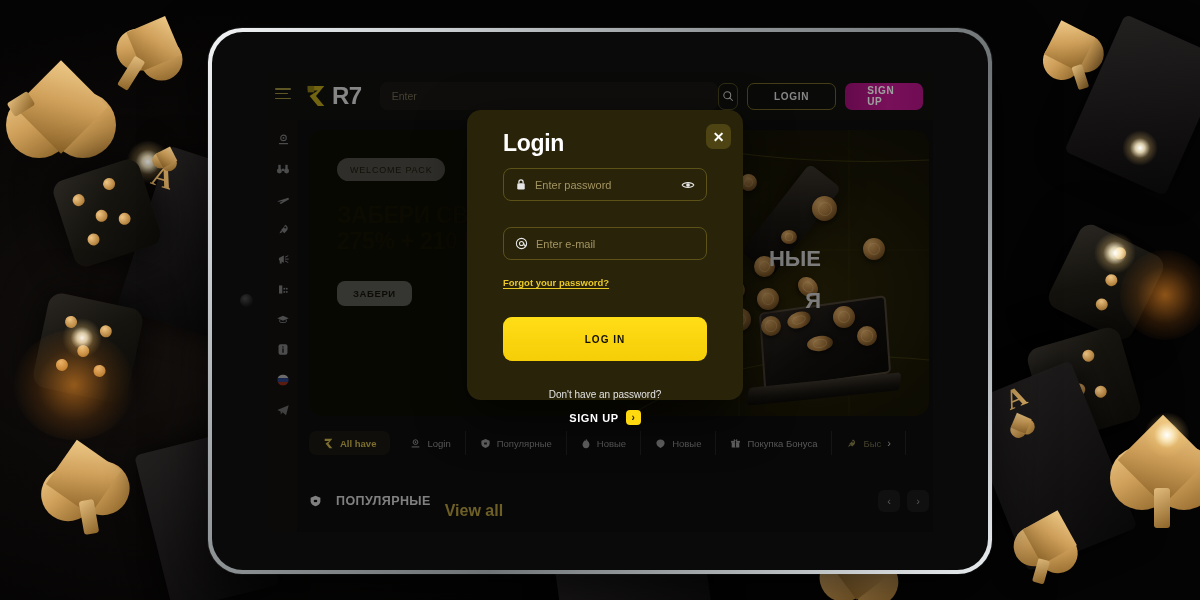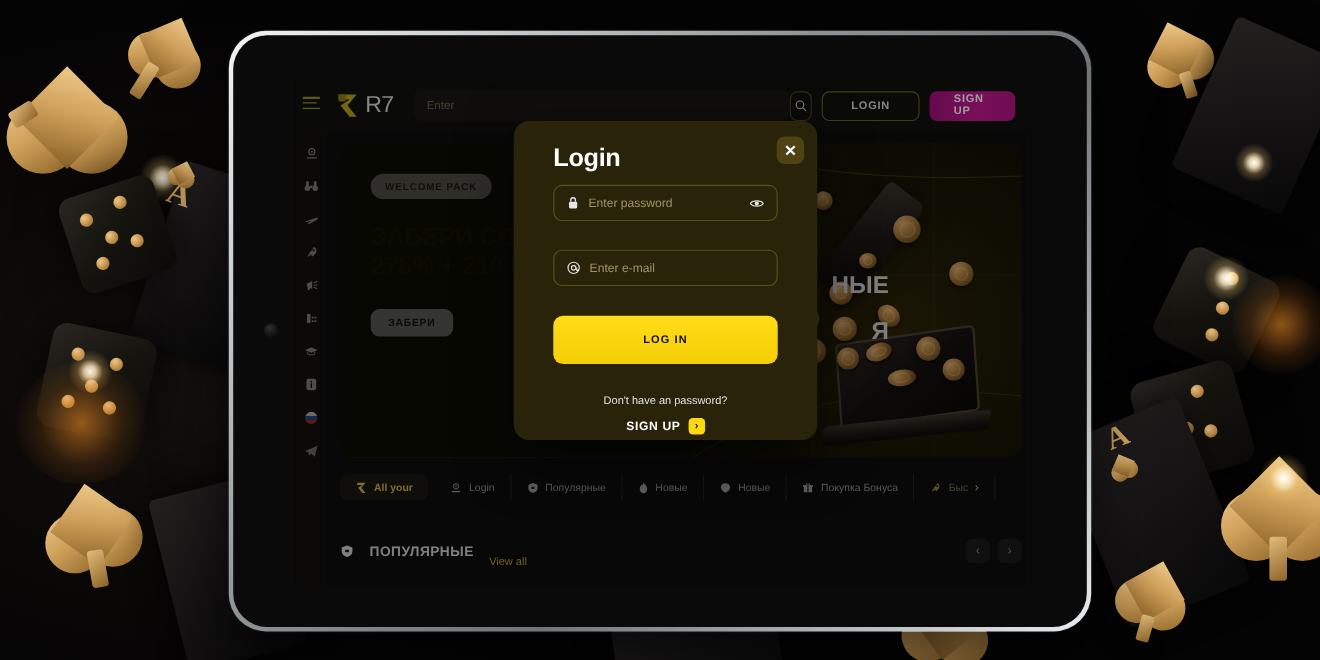--- a/index.html
+++ b/index.html
@@ -113,21 +113,21 @@
     z-index: 5;
   }
   .burger { width: 18px; height: 12px; position: absolute; left: 6px; top: 16px; }
   .burger i { display:block; height:1.6px; background:#9a8c3e; margin-bottom:3.2px; border-radius:2px; }
   .burger i:nth-child(1){ width:16px; }
   .burger i:nth-child(2){ width:13px; }
   .burger i:nth-child(3){ width:16px; }
 
   .logo { display:flex; align-items:center; gap:5px; margin-left: 8px; }
   .logo-mark { width: 22px; height: 24px; }
-  .logo-text { color:#d8d8d8; font-size:21px; font-weight:normal; letter-spacing:-0.5px; }
+  .logo-text { color:#d8d8d8; font-size:24px; font-weight:bold; letter-spacing:-0.5px; }
 
   .searchbar {
     margin-left: 18px;
     width: 380px; height: 28px;
     background: #191814;
     border-radius: 7px;
     display: flex; align-items: center;
     padding: 0 12px;
     color: #6d6751; font-size: 10.5px;
   }
@@ -170,34 +170,34 @@
     border-radius: 14px; overflow: hidden;
     background:
       radial-gradient(ellipse 320px 300px at 82% 58%, #2b2509 0%, #1a1706 40%, #0e0d05 75%),
       linear-gradient(100deg, #8e8508 0%, #8a8109 30%, #6a6207 47%, #2a2706 62%, #121005 80%, #0b0a04 100%);
   }
   .banner-lines { position:absolute; inset:0; opacity:.35; }
   .chip {
     display:inline-flex; align-items:center;
     height: 23px; padding: 0 13px; border-radius: 12px;
     background: rgba(255,255,255,.26);
-    color: #1d1b08; font-size: 9px; font-weight: bold; letter-spacing: .8px;
+    color: #1d1b08; font-size: 9px; font-weight: normal; letter-spacing: .8px;
   }
   .banner-title {
     color: #141204; font-weight: bold; font-size: 23px; line-height: 1.12;
     letter-spacing: -0.3px;
   }
   .btn-take {
     display:inline-flex; align-items:center; justify-content:center;
     height: 25px; padding: 0 16px; border-radius: 8px;
     background: rgba(255,255,255,.30);
     color: #15130a; font-size: 9.5px; font-weight: bold; letter-spacing: .6px;
   }
   .banner-right-text {
-    position:absolute; right: 121px; top: 108px;
+    position:absolute; right: 108px; top: 108px;
     color:#c9c9c9; font-weight:bold; font-size:22px; text-align:right; line-height:1.9;
   }
 
   
   .laptop-base {
     position:absolute; right: 30px; bottom: 18px;
     width: 150px; height: 18px;
     background: linear-gradient(180deg, #3a332a 0%, #1a1712 60%, #0d0b08 100%);
     border-radius: 4px;
     transform: skewX(-12deg) rotate(-6deg);
@@ -244,21 +244,21 @@
     border-right:none; margin-right:6px;
   }
   .cat svg, .cat .ic { flex:none; }
 
   
   .section {
     position:absolute; left: 40px; right: 4px; top: 412px; height: 34px;
     display:flex; align-items:center; gap: 14px;
   }
   .section-title { color:#cfcfcf; font-size:12.5px; font-weight:bold; letter-spacing:.4px; }
-  .view-all { color:#b19a3c; font-size:10px; font-weight:normal;margin-top:20px; }
+  .view-all { color:#b19a3c; font-size:16px; font-weight:bold;margin-top:20px; }
   .carousel-nav { margin-left:auto; display:flex; gap:7px; }
   .nav-btn {
     width: 22px; height: 22px; border-radius: 6px; background:#1a1a1a;
     display:flex; align-items:center; justify-content:center;
     color:#8c8c8c; font-size: 11px;
   }
 
   
   .modal-scrim { position:absolute; inset:0; background: rgba(0,0,0,.38); z-index: 20; }
   .modal {
@@ -595,21 +595,21 @@
             </div>
             <div class="btn-take" style="margin-top:26px;">ЗАБЕРИ</div>
           </div>
         </div>
 
         <div class="catbar">
           <div class="cat active">
             <svg class="ic" width="11" height="11" viewBox="0 0 24 26">
               <path d="M3 2 H21 L12 13 L21 24 H14 L5 13 L14 7 H3 Z" fill="#c8b24a"></path>
             </svg>
-            <span>All your</span>
+            <span>All have</span>
           </div>
 
           <div class="cat">
             <svg width="11" height="11" viewBox="0 0 16 16">
               <circle cx="8" cy="6" r="3.4" fill="none" stroke="#9a9a9a" stroke-width="1.3"></circle>
               <circle cx="8" cy="6" r="1.1" fill="#9a9a9a"></circle>
               <line x1="3" y1="13" x2="13" y2="13" stroke="#9a9a9a" stroke-width="1.4" stroke-linecap="round"></line>
             </svg>
             <span>Login</span>
           </div>
@@ -696,20 +696,23 @@
 
           <div class="field" style="margin-top:26px;">
             <svg width="13" height="13" viewBox="0 0 16 16">
               <circle cx="8" cy="8" r="6.3" fill="none" stroke="#e6e6e6" stroke-width="1.3"></circle>
               <circle cx="8" cy="8" r="2.5" fill="none" stroke="#e6e6e6" stroke-width="1.3"></circle>
               <path d="M11.4 8 V10.2 C11.4 11.6 13.4 11.6 13.4 9.6" fill="none" stroke="#e6e6e6" stroke-width="1.3"></path>
             </svg>
             <span class="field-ph">Enter e-mail</span>
           </div>
 
+          <div style="margin-top:12px;">
+            <span class="forgot">Forgot your password?</span>
+          </div>
 
           <div class="btn-login-main" style="margin-top:27px;">LOG IN</div>
 
           <div class="no-acct" style="margin-top:28px;">Don't have an password?</div>
 
           <div class="signup-row" style="margin-top:10px;">
             <span class="lbl">SIGN UP</span>
             <span class="signup-arrow">›</span>
           </div>
         </div>

